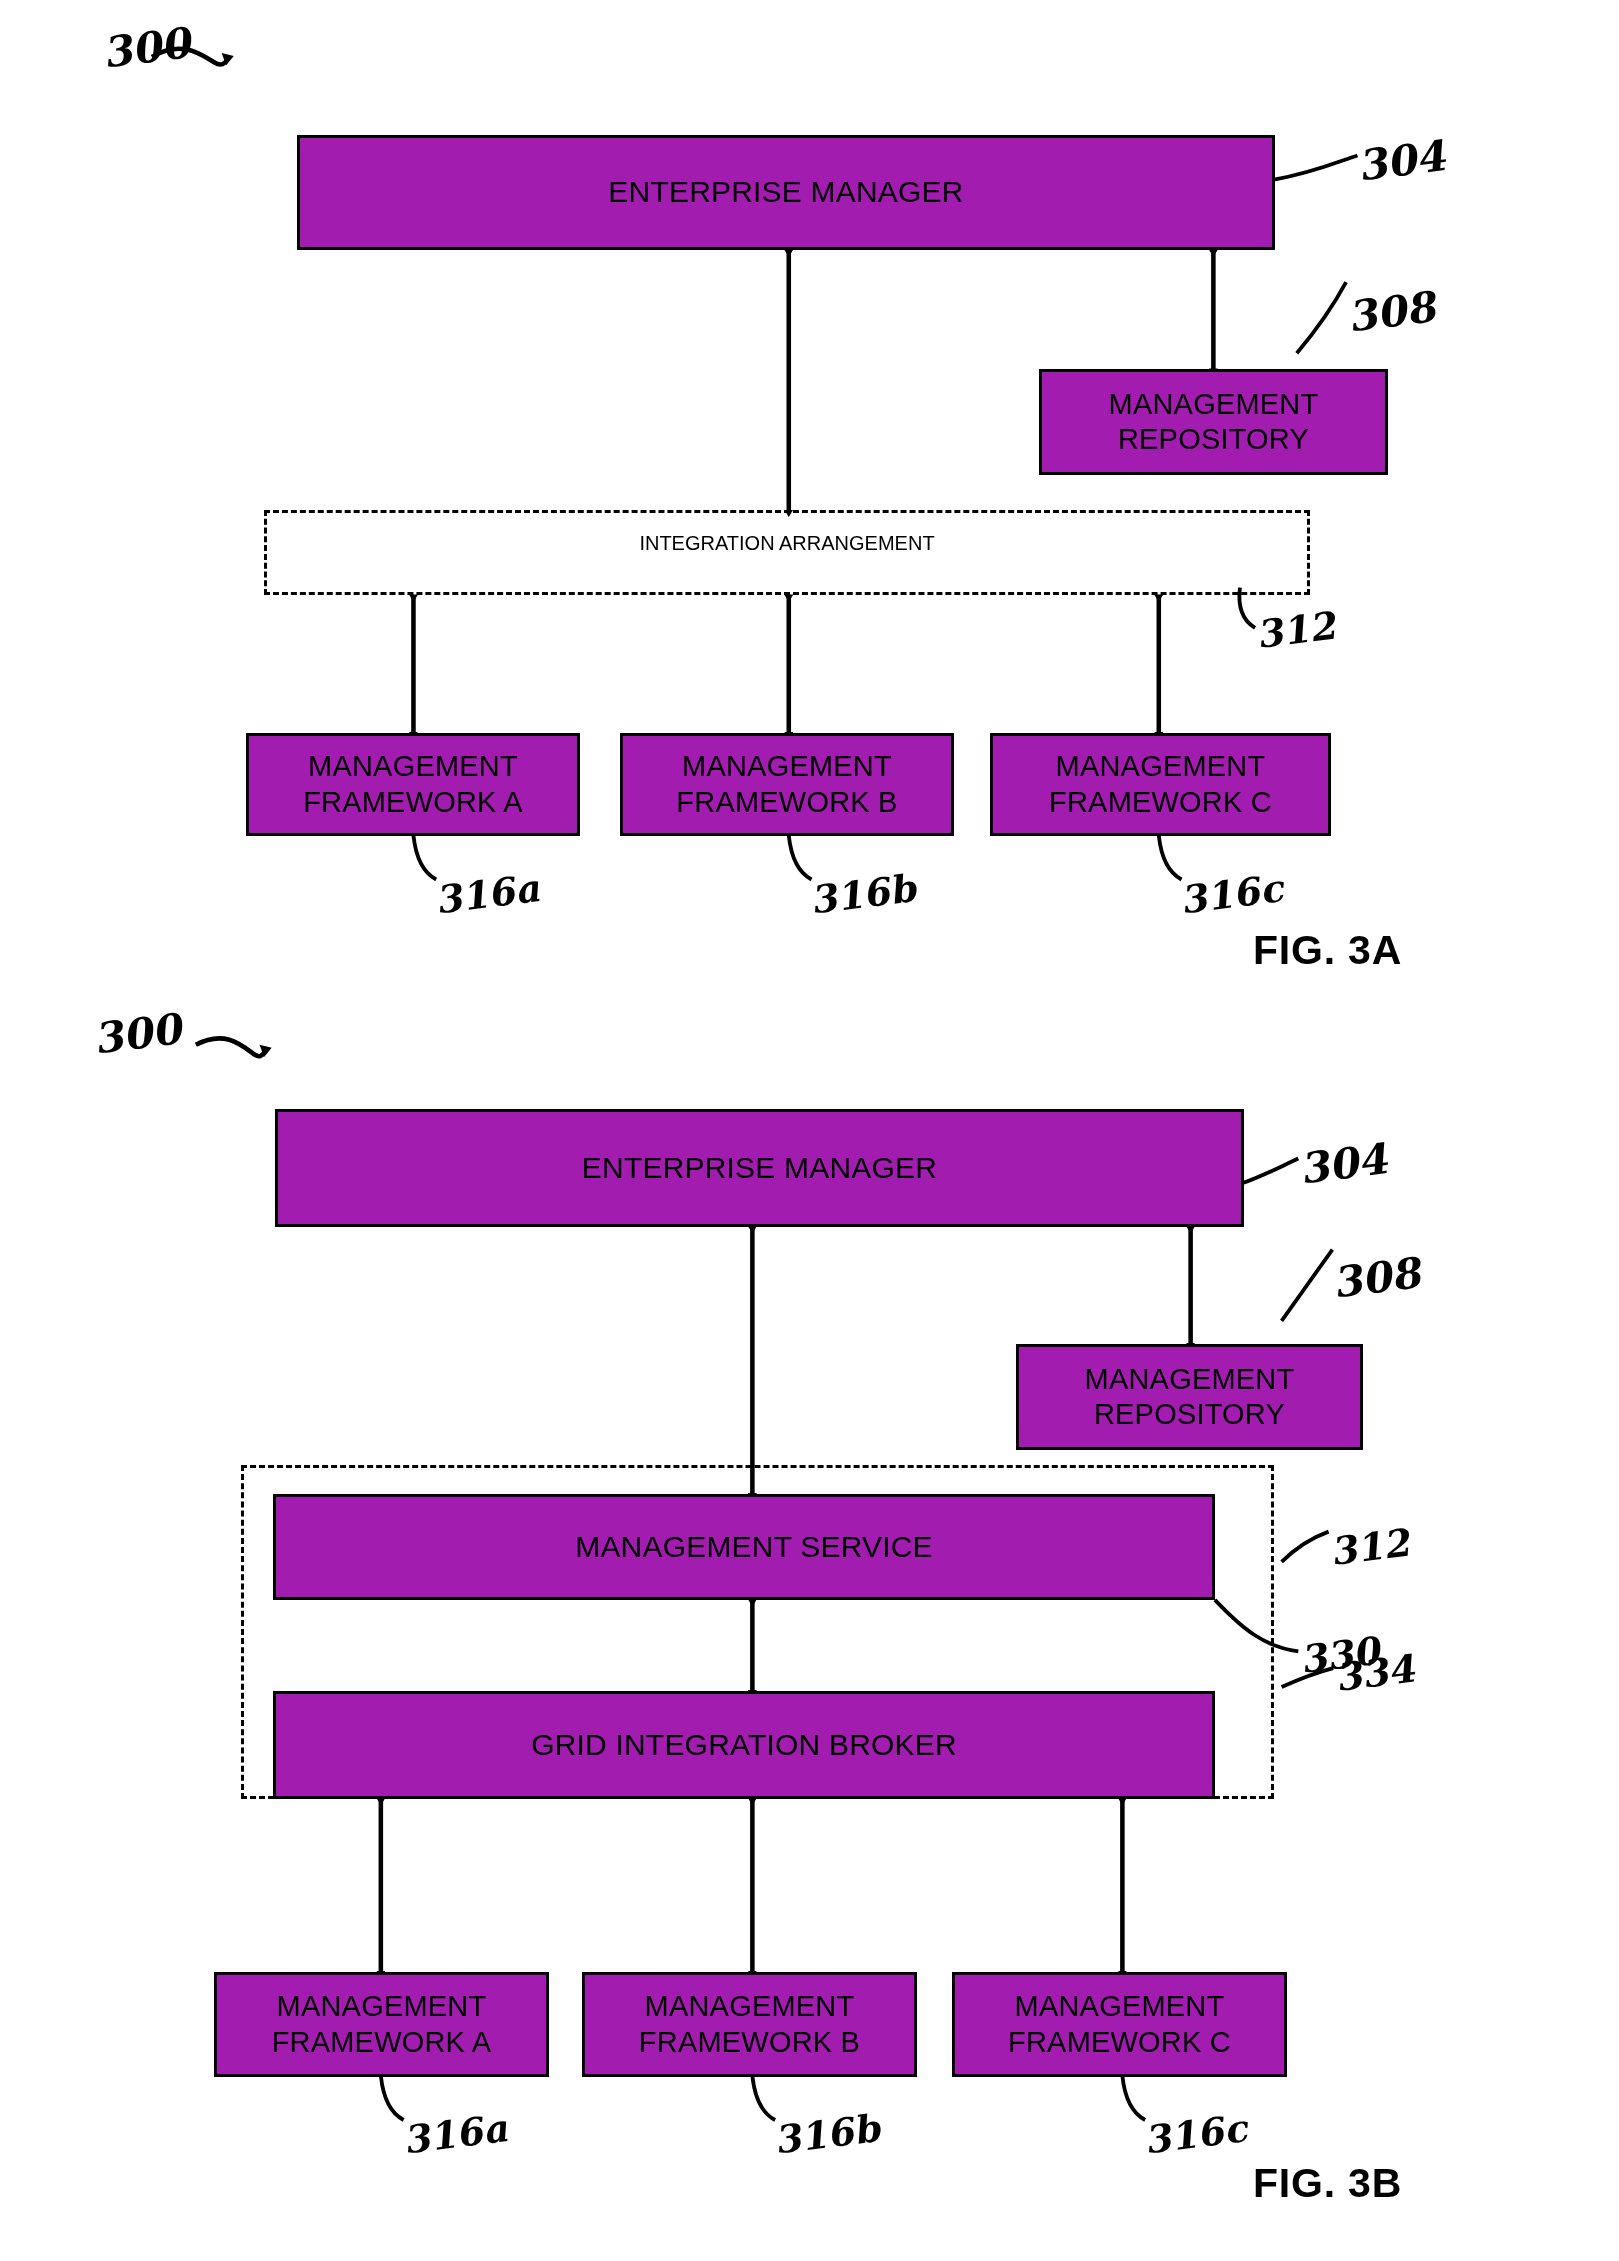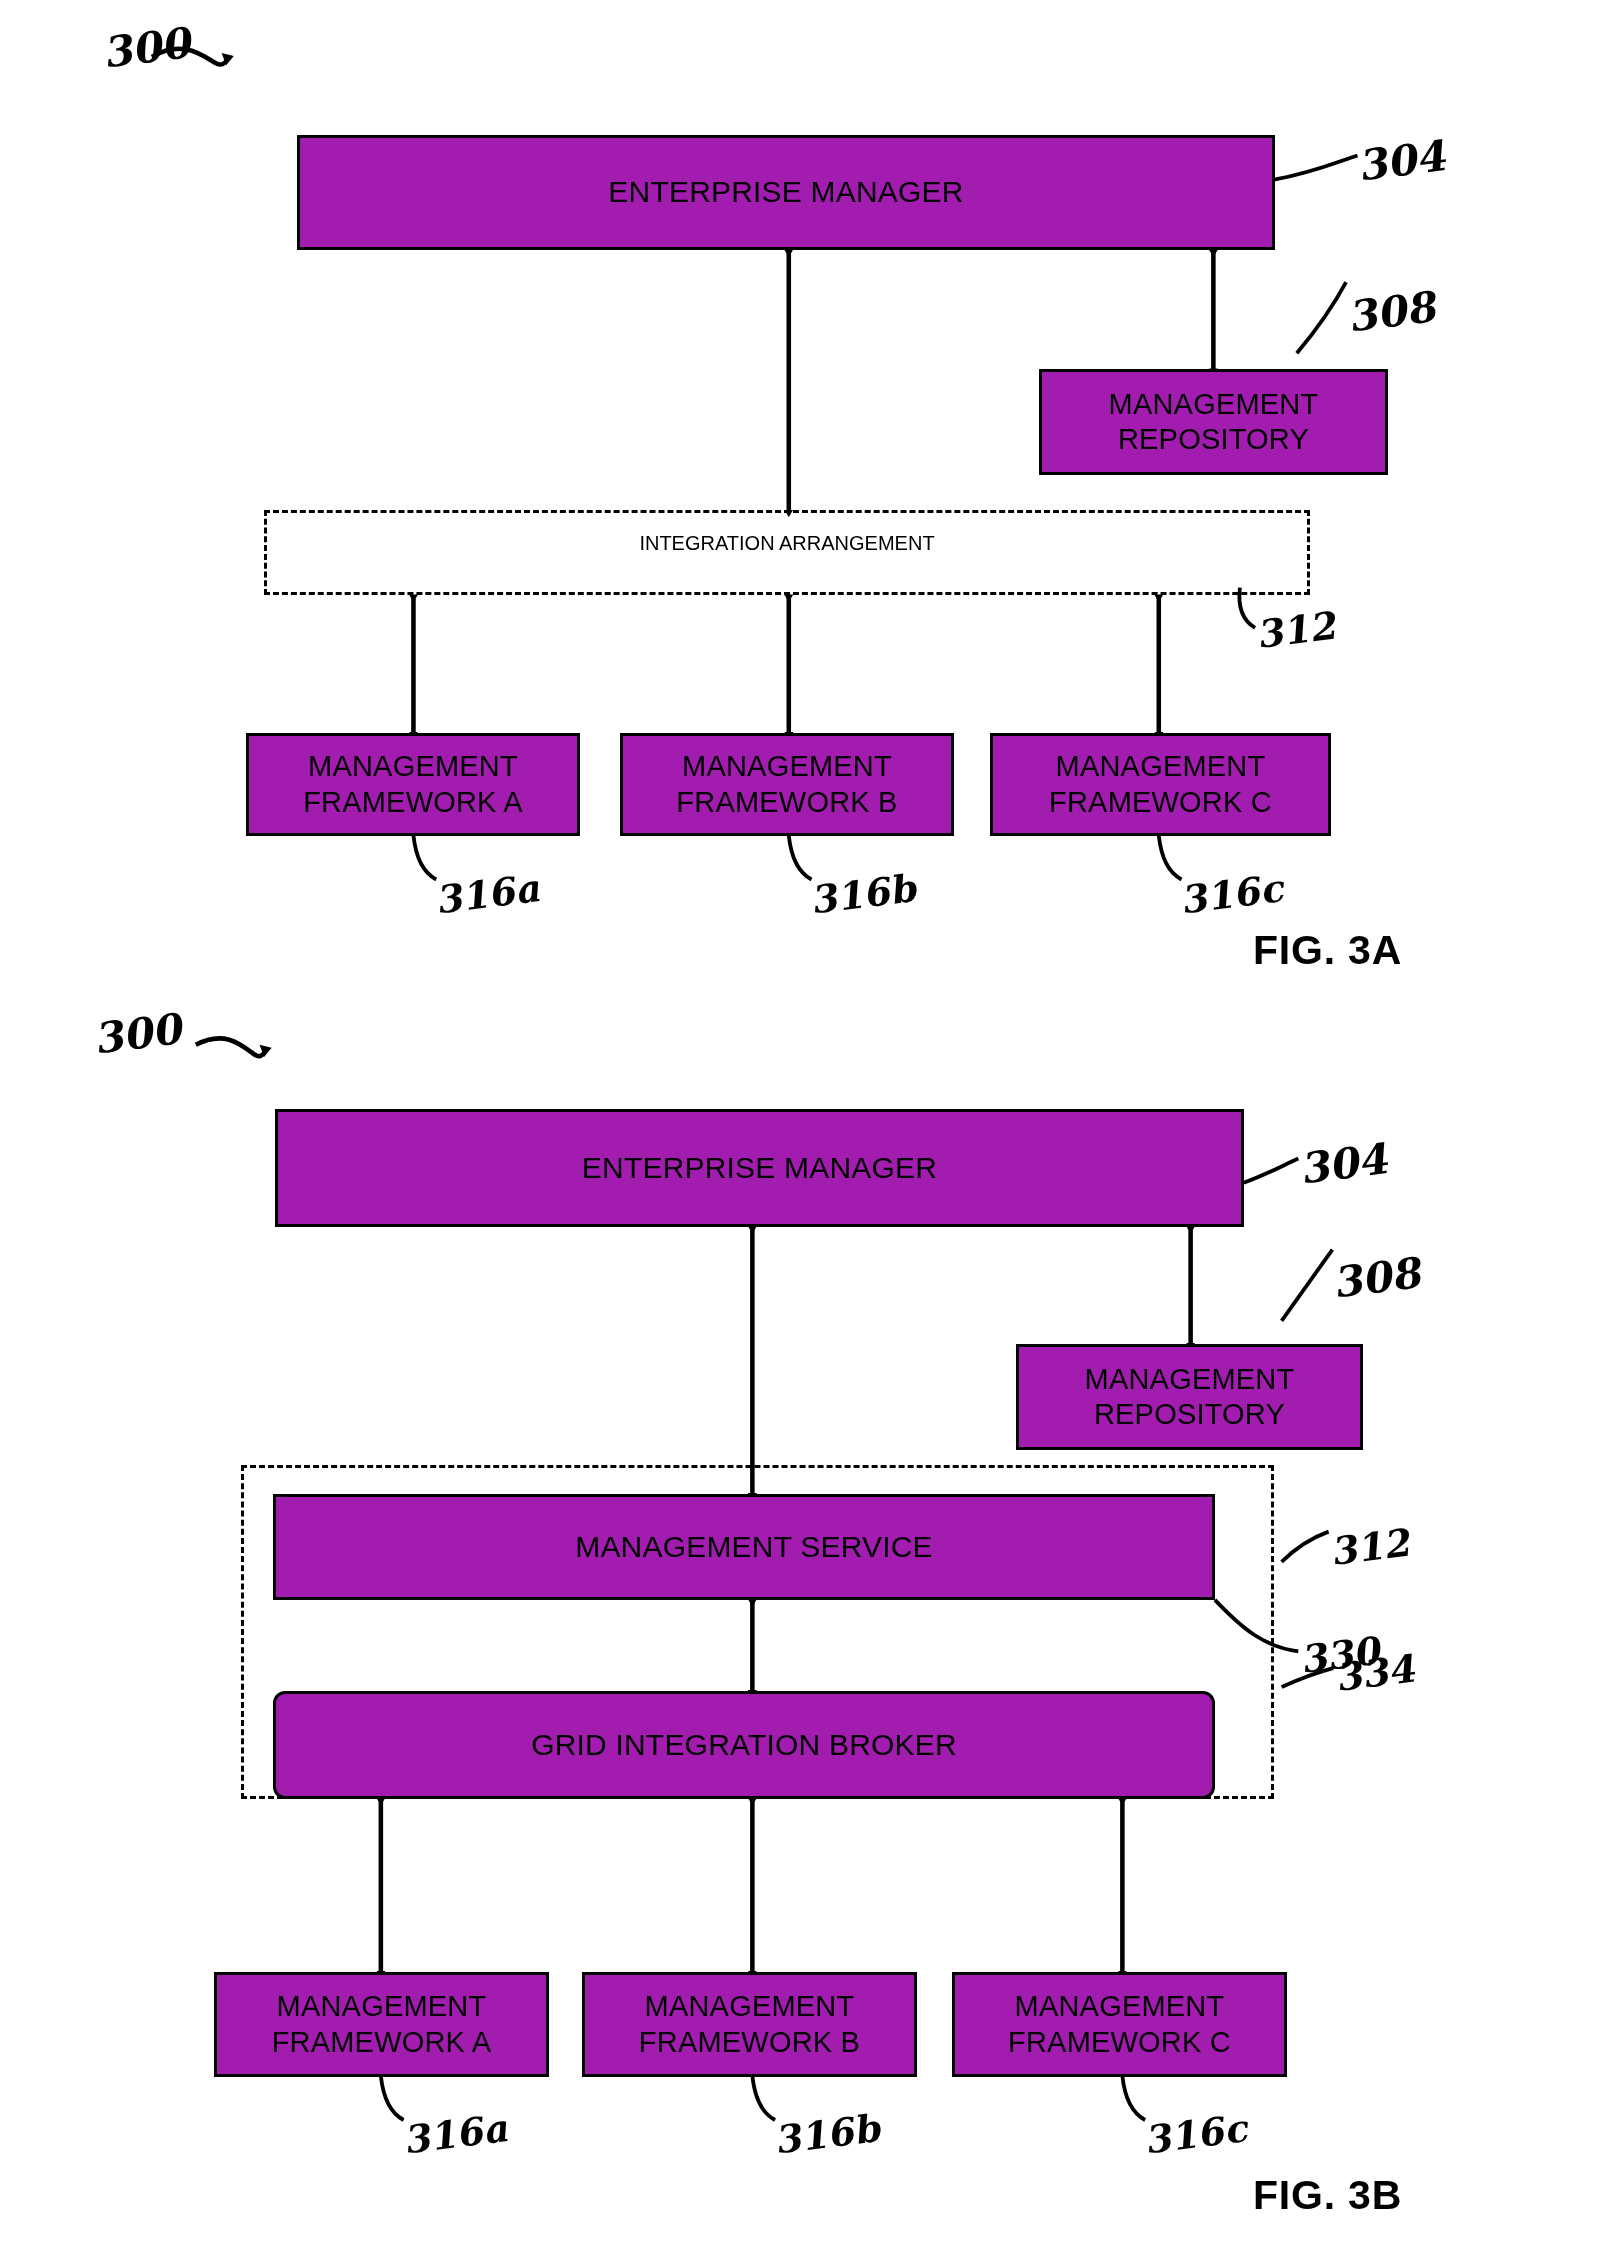--- a/index.html
+++ b/index.html
@@ -219,21 +219,21 @@
     <div class="ref" style="left:1336px; top:1253px;">308</div>
 
     <div class="dashed" style="left:241px; top:1465px; width:1033px; height:334px;"></div>
     <div class="ref small" style="left:1333px; top:1524px;">312</div>
 
     <div class="box box-lg" style="left:273px; top:1494px; width:942px; height:106px;padding-left:20px;">
       <span class="label">MANAGEMENT SERVICE</span>
     </div>
     <div class="ref small" style="left:1303px; top:1632px;">330</div>
 
-    <div class="box box-lg" style="left:273px; top:1691px; width:942px; height:108px;border-radius:12px;">
+    <div class="box box-lg" style="left:273px; top:1691px; width:942px; height:108px;">
       <span class="label">GRID INTEGRATION BROKER</span>
     </div>
     <div class="ref small" style="left:1338px; top:1650px;">334</div>
 
     <div class="box box-sm" style="left:214px; top:1972px; width:335px; height:105px;">
       <span class="label">MANAGEMENT
 FRAMEWORK A</span>
     </div>
     <div class="ref small" style="left:406px; top:2111px;">316a</div>
 
@@ -242,17 +242,17 @@
 FRAMEWORK B</span>
     </div>
     <div class="ref small" style="left:777px; top:2111px;">316b</div>
 
     <div class="box box-sm" style="left:952px; top:1972px; width:335px; height:105px;">
       <span class="label">MANAGEMENT
 FRAMEWORK C</span>
     </div>
     <div class="ref small" style="left:1147px; top:2111px;">316c</div>
 
-    <div class="figlabel" style="left:1253px; top:2160px;margin-top:12px;">FIG. 3B</div>
+    <div class="figlabel" style="left:1253px; top:2160px;">FIG. 3B</div>
   </div>
 
 </div>
 
 
 </body></html>

